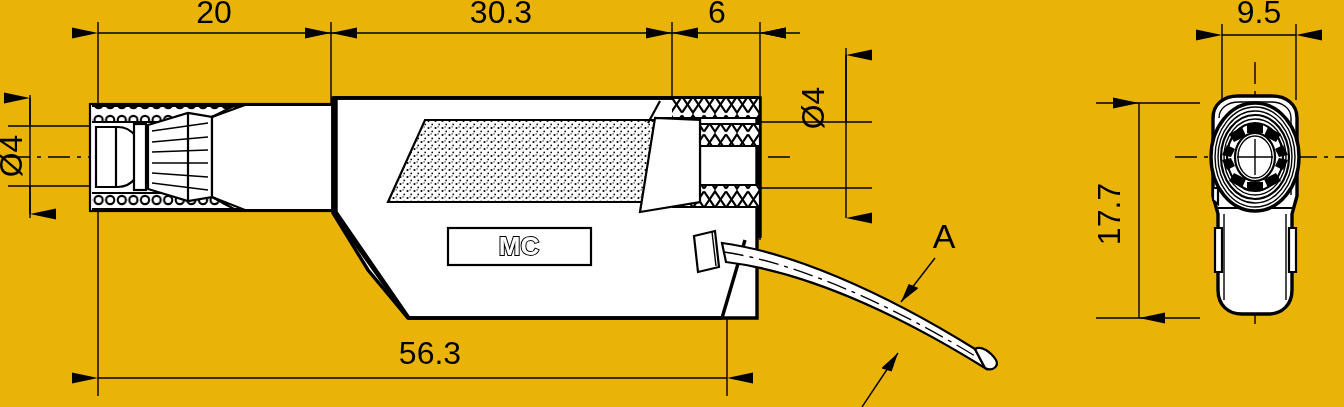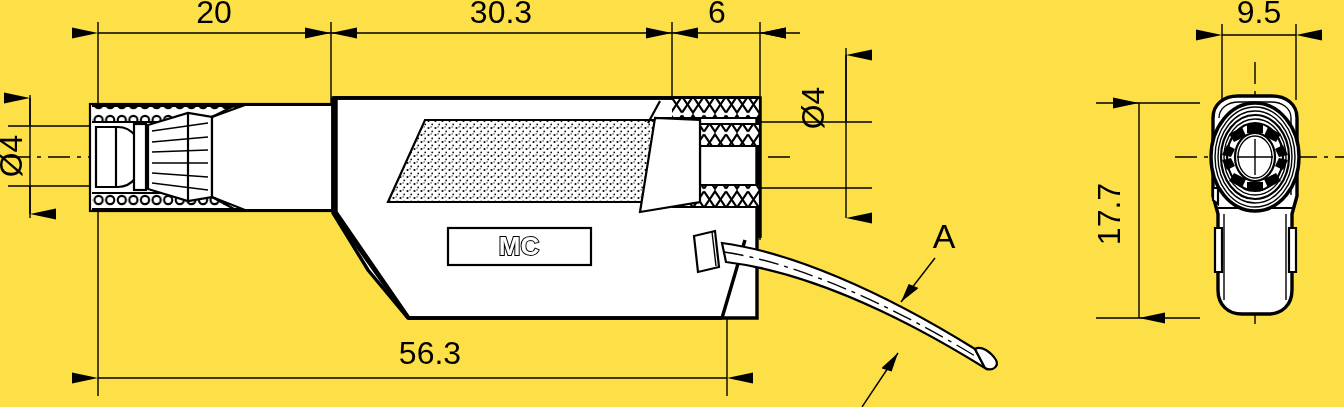--- a/index.html
+++ b/index.html
@@ -7,21 +7,21 @@
     padding: 0;
     background: #ffffff;
   }
   body {
     font-family: "Liberation Sans", sans-serif;
   }
   #drawing-root {
     position: relative;
     width: 1344px;
     height: 407px;
-    background: #fde047;
+    background: #eab308;
     overflow: hidden;
   }
   #drawing-svg {
     position: absolute;
     left: 0;
     top: 0;
     width: 1344px;
     height: 407px;
   }
   .dim-text-lg {

